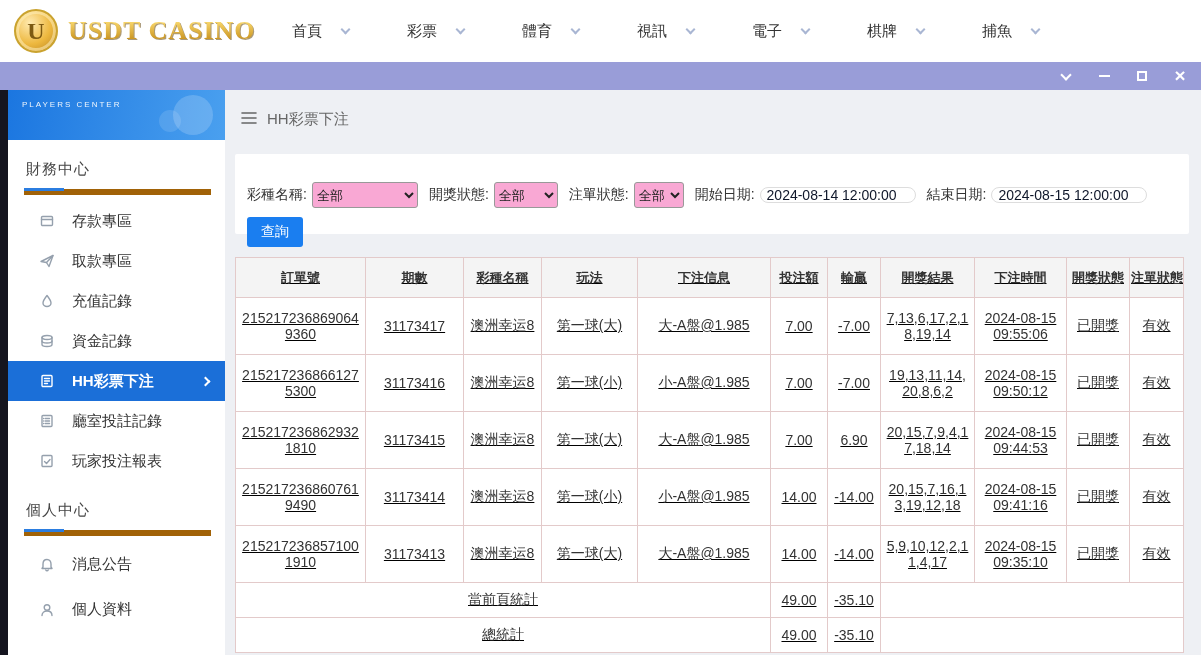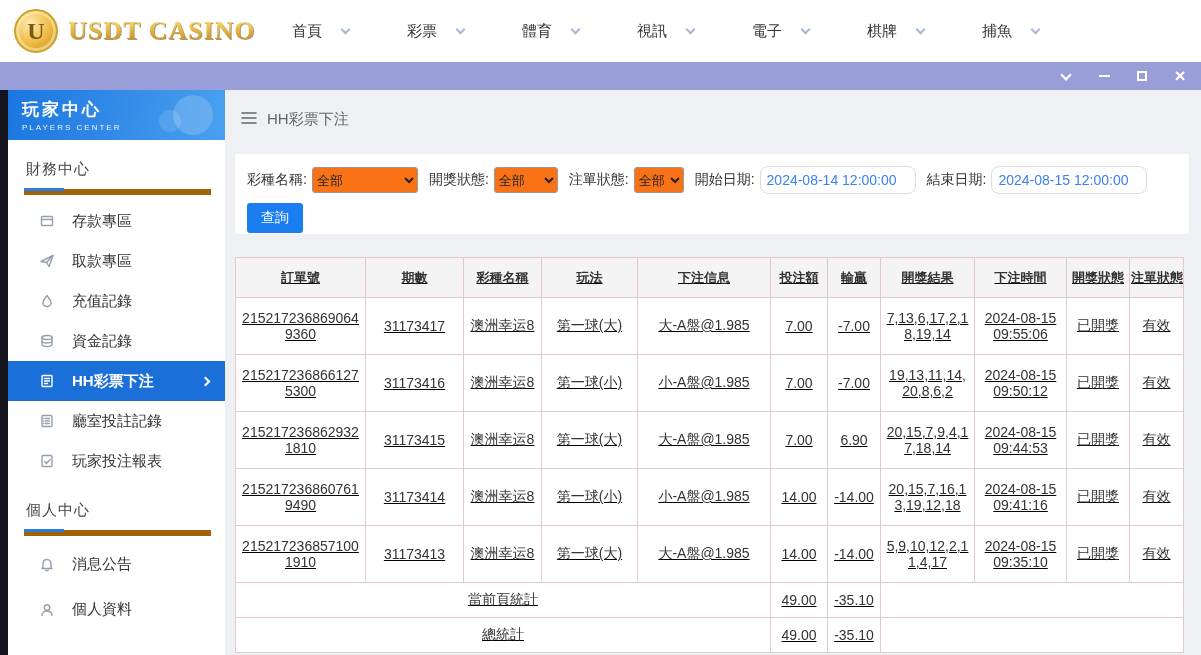--- a/index.html
+++ b/index.html
@@ -55,28 +55,28 @@
   .menu-item.active .mi-icon svg { stroke:#fff; }
   .arrow-right { position:absolute; right:16px; width:7px; height:7px; border-right:2px solid #fff;
                  border-top:2px solid #fff; transform:rotate(45deg); }
   .pmenu .menu-item { height:45px; }
 
   
   .main { flex:1; background:#eef0f4; position:relative; overflow:hidden; }
   .breadcrumb { display:flex; align-items:center; gap:10px; padding:20px 0 0 16px; color:#666; font-size:15px; }
   .hamburger svg { stroke:#666; stroke-width:1.6; stroke-linecap:round; }
   .filters { position:absolute; left:10px; right:12px; top:64px; height:80px; background:#fff; border-radius:2px;
-             padding:12px 12px 0 12px; }
+             padding:28px 12px 0 12px; }
   .frow { display:flex; align-items:center; }
   .fgroup { display:flex; align-items:center; margin-right:11px; }
   .flabel { font-size:14px; color:#333; margin-right:5px; white-space:nowrap; }
-  select.fsel { height:26px; border:1px solid #999; border-radius:3px; background:#f97316; font-size:13px; color:#222;
+  select.fsel { height:26px; border:1px solid #999; border-radius:3px; background:#f9a8d4; font-size:13px; color:#222;
                 font-family:inherit; }
   .sel-lottery { width:106px; } .sel-draw { width:64px; } .sel-order { width:50px; }
-  input.fdate { height:28px; border:1px solid #ddd; border-radius:8px; font-size:14px; color:#3b82f6; padding:0 6px;
+  input.fdate { height:16px; border:1px solid #ddd; border-radius:8px; font-size:14px; color:#0f172a; padding:0 6px;
                 width:156px; font-family:inherit; }
   .btn-search { margin-top:9px; background:#1a7ef0; color:#fff; border:none; border-radius:3px; font-size:14px;
                 padding:6px 14px; cursor:pointer; font-family:inherit; }
 
   
   .bet-table { position:absolute; left:10px; top:167px; border-collapse:collapse; table-layout:fixed; width:948px;
                background:#fff;text-decoration:underline; }
   .bet-table th, .bet-table td { border:1px solid #e3caca; text-align:center; font-size:14px; color:#333;
                                  padding:3px 5px; }
   .bet-table th { background:#f4f4f4; height:40px; font-weight:bold; font-size:13px; white-space:nowrap; padding:3px 1px; }
@@ -141,21 +141,20 @@
     </div>
 </div>
 
 <div class="winbody">
   <div class="edge"></div>
 
   <div class="sidebar">
     <div class="sb-header">
       <div class="deco2"></div>
       <div class="deco1"></div>
-      <div class="sb-title">玩家中心</div>
       <div class="sb-sub">PLAYERS CENTER</div>
     </div>
 
     <div class="section">
       <span class="section-label">財務中心</span>
     </div>
 
     <div class="menu">
       <div class="menu-item">
         <span class="mi-icon">

